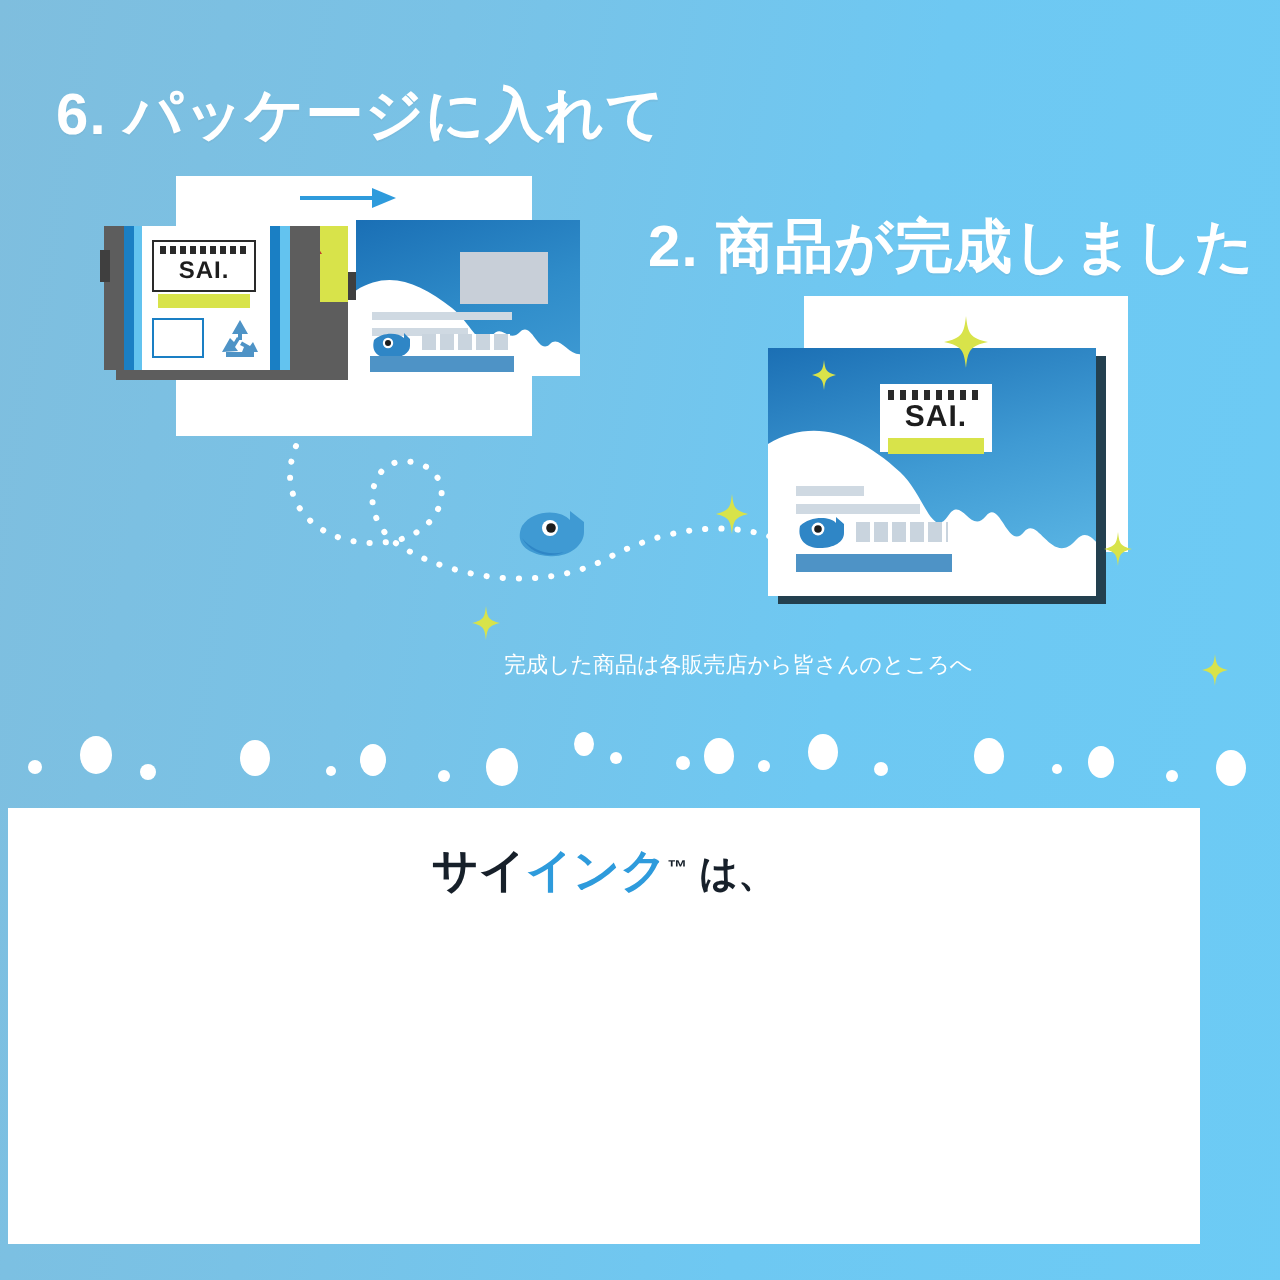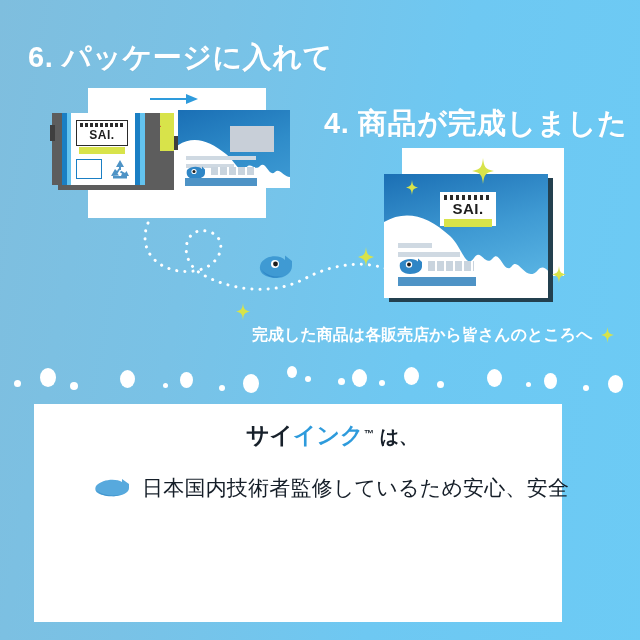--- a/index.html
+++ b/index.html
@@ -168,30 +168,30 @@
   
   #trail { position: absolute; left: 140px; top: 215px; width: 260px; height: 110px; }
   #fly-whale { position: absolute; left: 258px; top: 255px; width: 36px; height: 24px; }
 
   
   .sparkle { position: absolute; }
 
   
   #caption {
     position: absolute; left: 252px; top: 325px;
-    font-size: 16px; color: #ffffff; white-space: nowrap; font-weight: bold;
+    font-size: 11px; color: #ffffff; white-space: nowrap; font-weight: normal;
   }
 
   
   #bubbles { position: absolute; left: 0; top: 362px; width: 640px; height: 38px; }
   .bubble { position: absolute; background: #ffffff; border-radius: 50%; }
 
   
   #card {
-    position: absolute; left: 34px; top: 404px; width: 528px; height: 218px;
+    position: absolute; left: 4px; top: 404px; width: 596px; height: 218px;
     background: #ffffff;
   }
   #card-title {
     position: absolute; left: 0; top: 16px; width: 596px;
     text-align: center; font-size: 23px; font-weight: bold; white-space: nowrap;
   }
   #card-title .t-dark { color: #17202a; }
   #card-title .t-blue { color: #2e9bdc; }
   #card-title .t-tm { font-size: 10px; color: #17202a; vertical-align: 6px; }
   #card-title .t-ha { color: #17202a; font-size: 19px; margin-left: 6px; }
@@ -263,21 +263,21 @@
       <svg id="step6-mini-whale" viewBox="0 0 22 13">
         <path d="M2,4 C6,0 14,0 17,3 L17,0.5 L20,3.5 L20,7 C20,10.5 16,13 10,13 C4,13 0.5,10 2,4 Z" fill="#2f86c6"></path>
         <circle cx="9" cy="5.5" r="2.6" fill="#ffffff"></circle>
         <circle cx="9" cy="5.5" r="1.5" fill="#1d1d1d"></circle>
       </svg>
       <div id="step6-mini-swatches"></div>
       <div id="step6-mini-bar"></div>
     </div>
   </div>
 
-  <div class="heading" id="heading-7">4. 商品が完成しました</div>
+  <div class="heading" id="heading-7">2. 商品が完成しました</div>
 
   <div id="step7">
     <div id="step7-backpanel"></div>
     <div id="step7-shadow"></div>
     <div id="step7-card">
       <div id="step7-blue"></div>
       <svg id="step7-wave" viewBox="0 0 178 100" preserveAspectRatio="none">
         <path d="M0,26 C24,8 48,14 72,36 C84,47 88,70 96,58 C103,47 107,68 115,58 C122,49 126,76 134,66 C141,57 148,84 160,70 C168,61 172,80 178,72 L178,100 L0,100 Z" fill="#ffffff"></path>
       </svg>
       <div id="step7-label"></div>
@@ -351,23 +351,16 @@
     <div class="bubble" style="left:583px;top:23px;width:6px;height:6px"></div>
     <div class="bubble" style="left:608px;top:13px;width:15px;height:18px"></div>
   </div>
 
   <div id="card">
     <div id="card-title">
       <span class="t-dark">サイ</span><span class="t-blue">インク</span><span class="t-tm">™</span><span class="t-ha">は、</span>
     </div>
 
     <div id="bullets">
-      <div class="bullet-row">
-        <svg class="bullet-icon" viewBox="0 0 36 18">
-          <path d="M2,7 C8,0 22,-1 28,3 L28,0 L35,5 L35,9 C35,14 27,18 16,17 C6,16 -1,14 2,7 Z" fill="#57a9dd"></path>
-          <path d="M2,11 C8,16 18,18 28,15 C20,19 7,18 2,11 Z" fill="#4195cd"></path>
-        </svg>
-        <span class="bullet-text">日本国内技術者監修しているため安心、安全</span>
-      </div>
     </div>
   </div>
 
 </div>
 
 </body></html>

